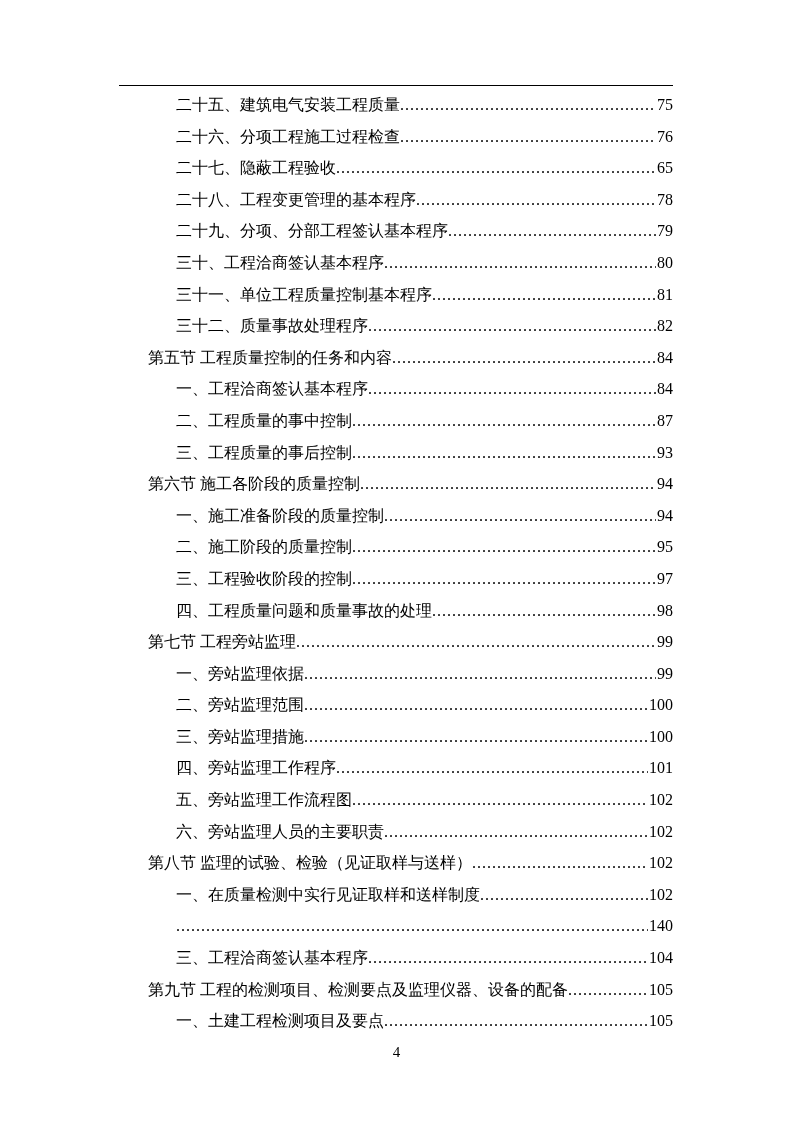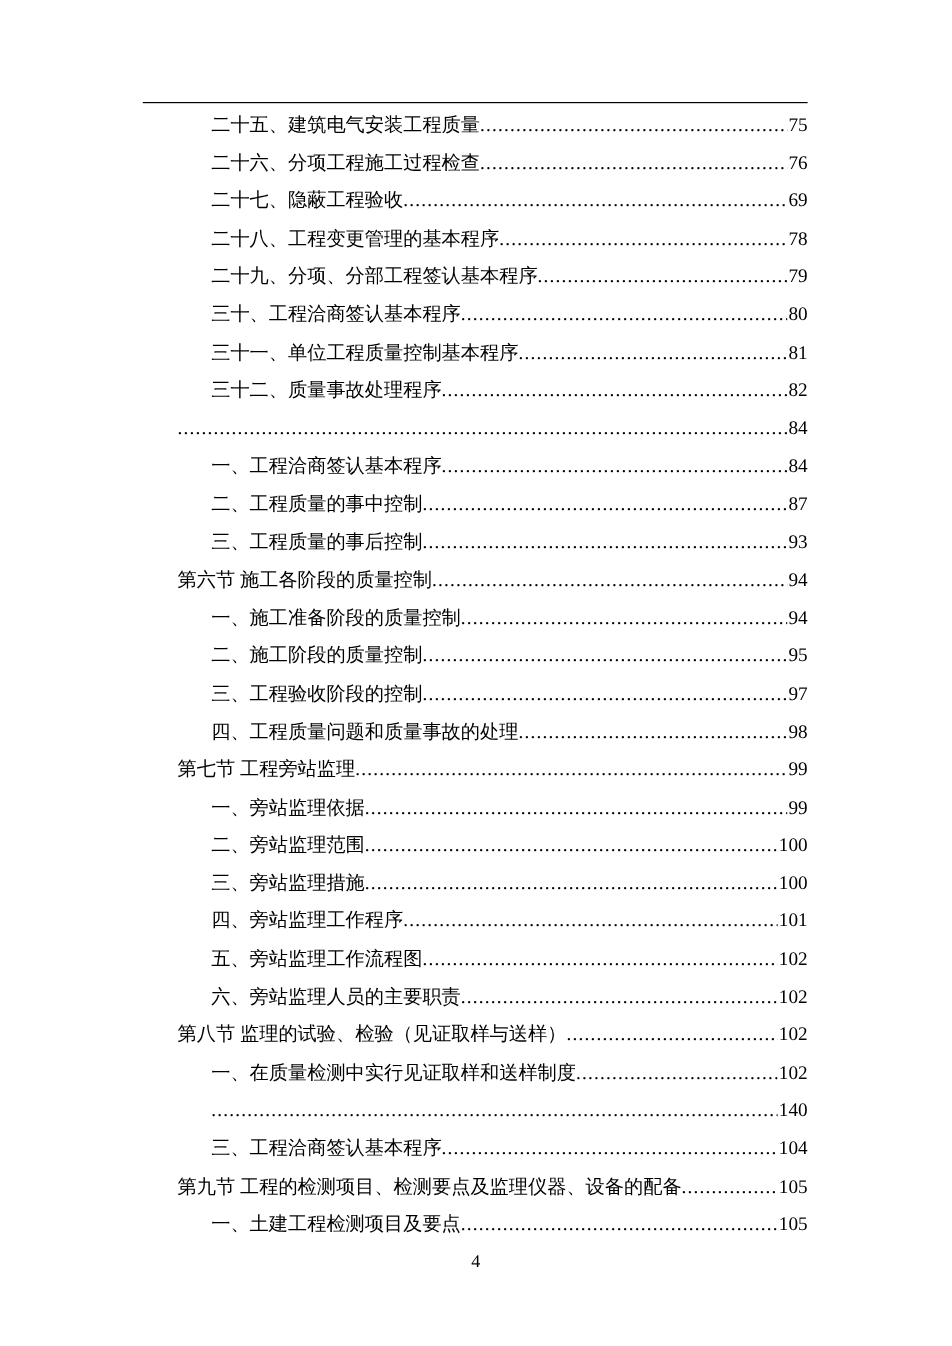--- a/index.html
+++ b/index.html
@@ -79,21 +79,21 @@
         <span class="toc-page">75</span>
       </div>
       <div class="toc-row level-2">
         <span class="toc-title">二十六、分项工程施工过程检查</span>
         <span class="toc-leader"></span>
         <span class="toc-page">76</span>
       </div>
       <div class="toc-row level-2">
         <span class="toc-title">二十七、隐蔽工程验收</span>
         <span class="toc-leader"></span>
-        <span class="toc-page">69</span>
+        <span class="toc-page">65</span>
       </div>
       <div class="toc-row level-2">
         <span class="toc-title">二十八、工程变更管理的基本程序</span>
         <span class="toc-leader"></span>
         <span class="toc-page">78</span>
       </div>
       <div class="toc-row level-2">
         <span class="toc-title">二十九、分项、分部工程签认基本程序</span>
         <span class="toc-leader"></span>
         <span class="toc-page">79</span>
@@ -107,20 +107,21 @@
         <span class="toc-title">三十一、单位工程质量控制基本程序</span>
         <span class="toc-leader"></span>
         <span class="toc-page">81</span>
       </div>
       <div class="toc-row level-2">
         <span class="toc-title">三十二、质量事故处理程序</span>
         <span class="toc-leader"></span>
         <span class="toc-page">82</span>
       </div>
       <div class="toc-row level-1">
+        <span class="toc-title">第五节 工程质量控制的任务和内容</span>
         <span class="toc-leader"></span>
         <span class="toc-page">84</span>
       </div>
       <div class="toc-row level-2">
         <span class="toc-title">一、工程洽商签认基本程序</span>
         <span class="toc-leader"></span>
         <span class="toc-page">84</span>
       </div>
       <div class="toc-row level-2">
         <span class="toc-title">二、工程质量的事中控制</span>

